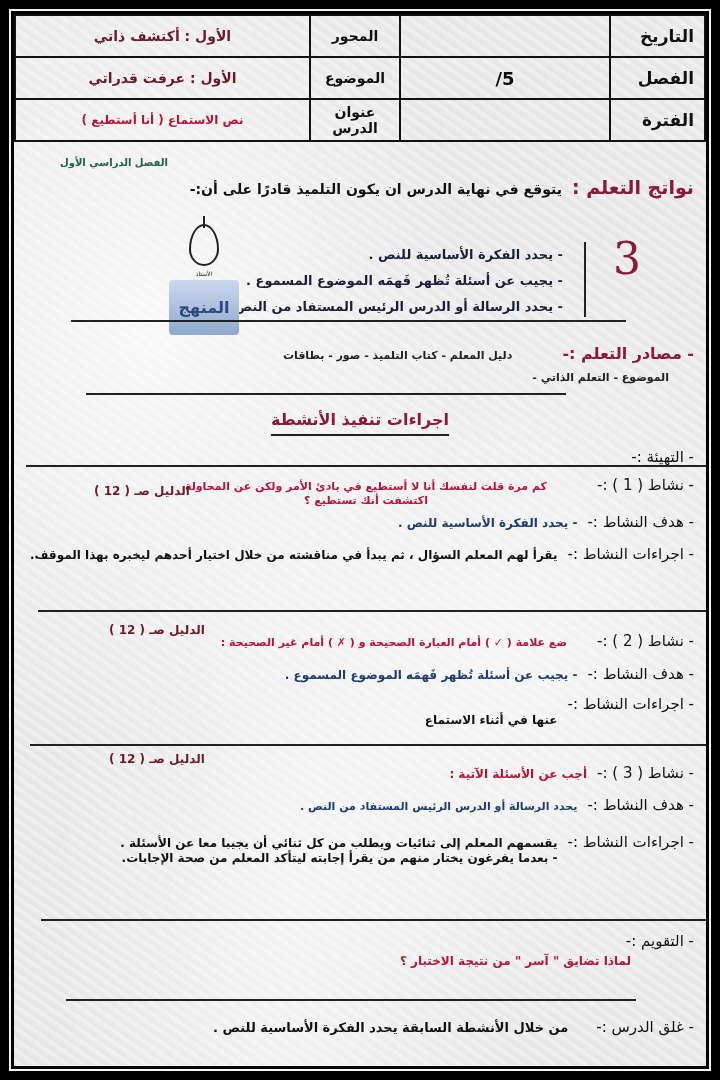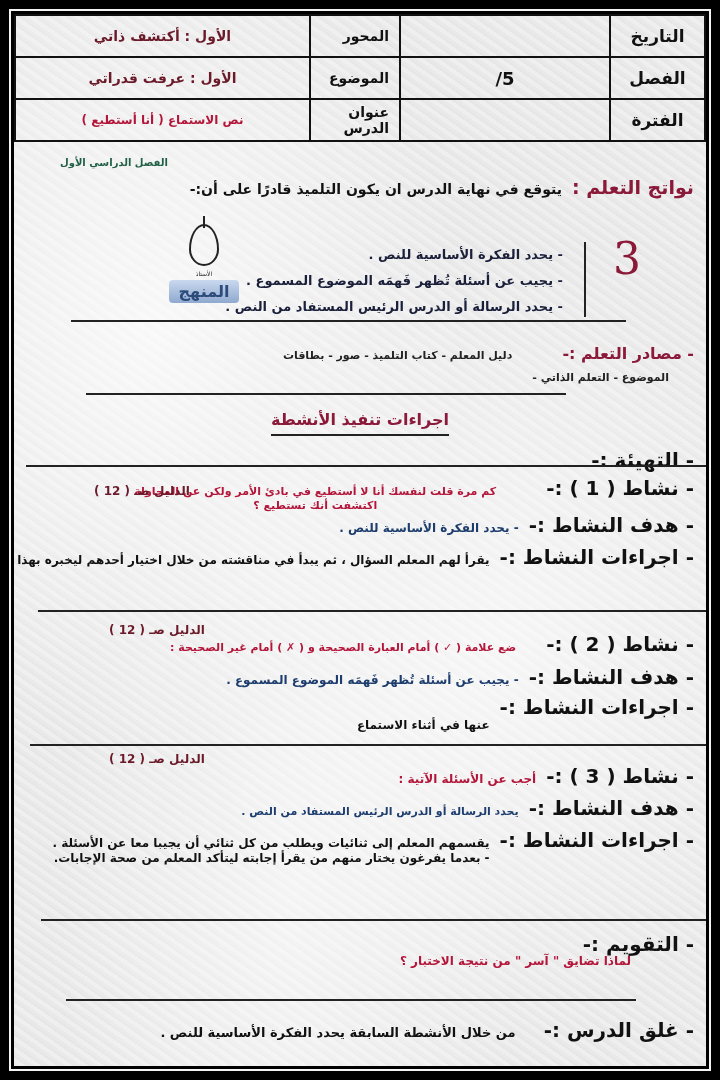--- a/index.html
+++ b/index.html
@@ -22,23 +22,23 @@
   }
 
   
   .hdr-table {
     position: absolute; top: 0; right: 0; width: 100%; border-collapse: collapse;
   }
   .hdr-table td {
     border: 2px solid #111; height: 42px; padding: 0 10px;
     font-weight: bold; font-size: 15px; vertical-align: middle;
   }
-  .hdr-table .lbl { width: 95px; font-size: 17px; text-align: center; }
+  .hdr-table .lbl { width: 95px; font-size: 17px; text-align: right; }
   .hdr-table .val { width: 210px; text-align: center; font-size: 18px; }
-  .hdr-table .lbl2 { width: 90px; font-size: 14px; }
+  .hdr-table .lbl2 { width: 90px; text-align: center; font-size: 14px; }
   .hdr-table .val2 { text-align: center; color: #6b1a2a; font-size: 14px; }
   .hdr-table .val2.red { color: #b3163a; font-size: 12px; }
 
   .semester {
     position: absolute; top: 143px; left: 22px; font-size: 10px; color: #1f5f46; font-weight: bold; margin-left: 24px;
   }
   .row { position: absolute; right: 12px; display: flex; align-items: baseline; gap: 10px; white-space: nowrap; }
   .red { color: #b3163a; }
 
   .outcomes-title { top: 162px; font-size: 18px; font-weight: bold; }
@@ -55,38 +55,38 @@
     position: absolute; top: 210px; left: 155px; width: 70px; height: 95px; text-align: center;
   }
   .logo .drop {
     margin: 0 auto; width: 30px; height: 42px; border: 2px solid #222;
     border-radius: 50% 50% 50% 50% / 60% 60% 40% 40%; position: relative;
   }
   .logo .drop::before { content: ""; position: absolute; top: -10px; left: 12px; width: 2px; height: 12px; background: #222; }
   .logo .sub { font-size: 6px; color: #222; margin-top: 4px; }
   .logo .brand {
     margin-top: 3px; font-size: 16px; font-weight: bold; color: #2d4b7a;
-    background: linear-gradient(#c9d8ee, #8fa9cf); border-radius: 4px; padding: 2px 0;
+    background: linear-gradient(#c9d8ee, #8fa9cf); border-radius: 4px; padding: 18px 0;
   }
 
   .hline { position: absolute; height: 1.5px; background: #222; }
 
   .section { font-size: 14px; font-weight: bold; }
   .section .lbl { color: #8b1a3a; font-size: 16px; }
   .section .v { font-size: 11px; color: #222; }
 
   .center-title {
     position: absolute; top: 396px; left: 0; right: 0; text-align: center;
   }
   .center-title span {
     font-size: 16px; font-weight: bold; color: #8b1a3a;
     border-bottom: 2px solid #222; padding-bottom: 5px;
   }
 
-  .act-lbl { font-size: 20px; font-weight: bold; color: #111; }
+  .act-lbl { font-size: 15px; font-weight: normal; color: #111; }
   .act-q { font-size: 11px; font-weight: bold; color: #b3163a; line-height: 14px; }
   .act-goal { font-size: 12px; font-weight: bold; color: #1d3d6e; }
   .act-proc { font-size: 12px; font-weight: bold; color: #111; line-height: 15px; }
   .ref { position: absolute; font-size: 12px; font-weight: bold; color: #6b1a2a; }
 
   .eval-q { font-size: 12px; font-weight: bold; color: #b3163a; }
 </style>
 </head>
 <body>
 

